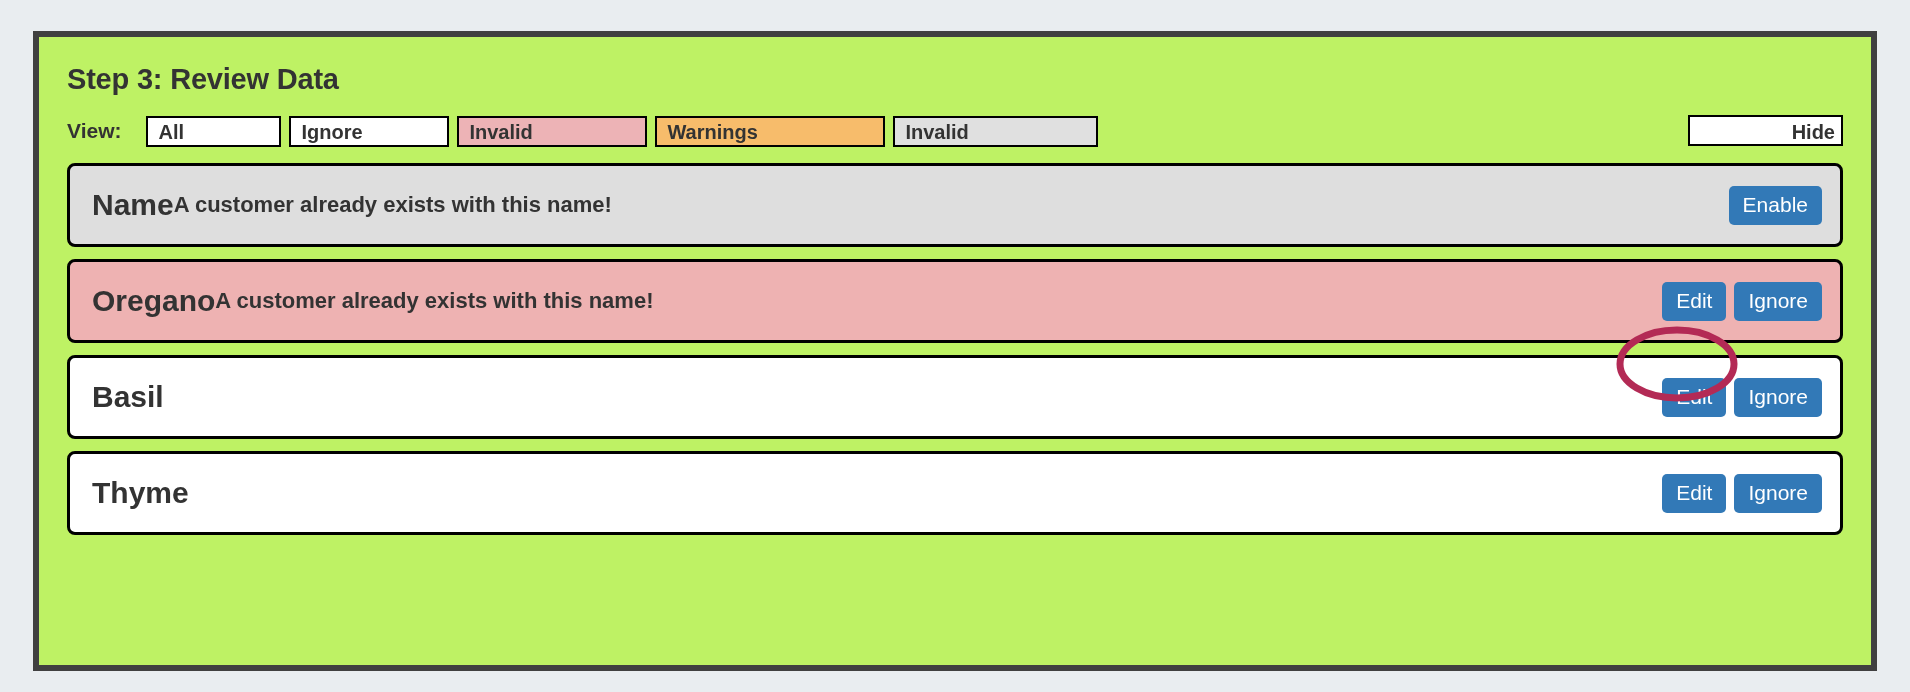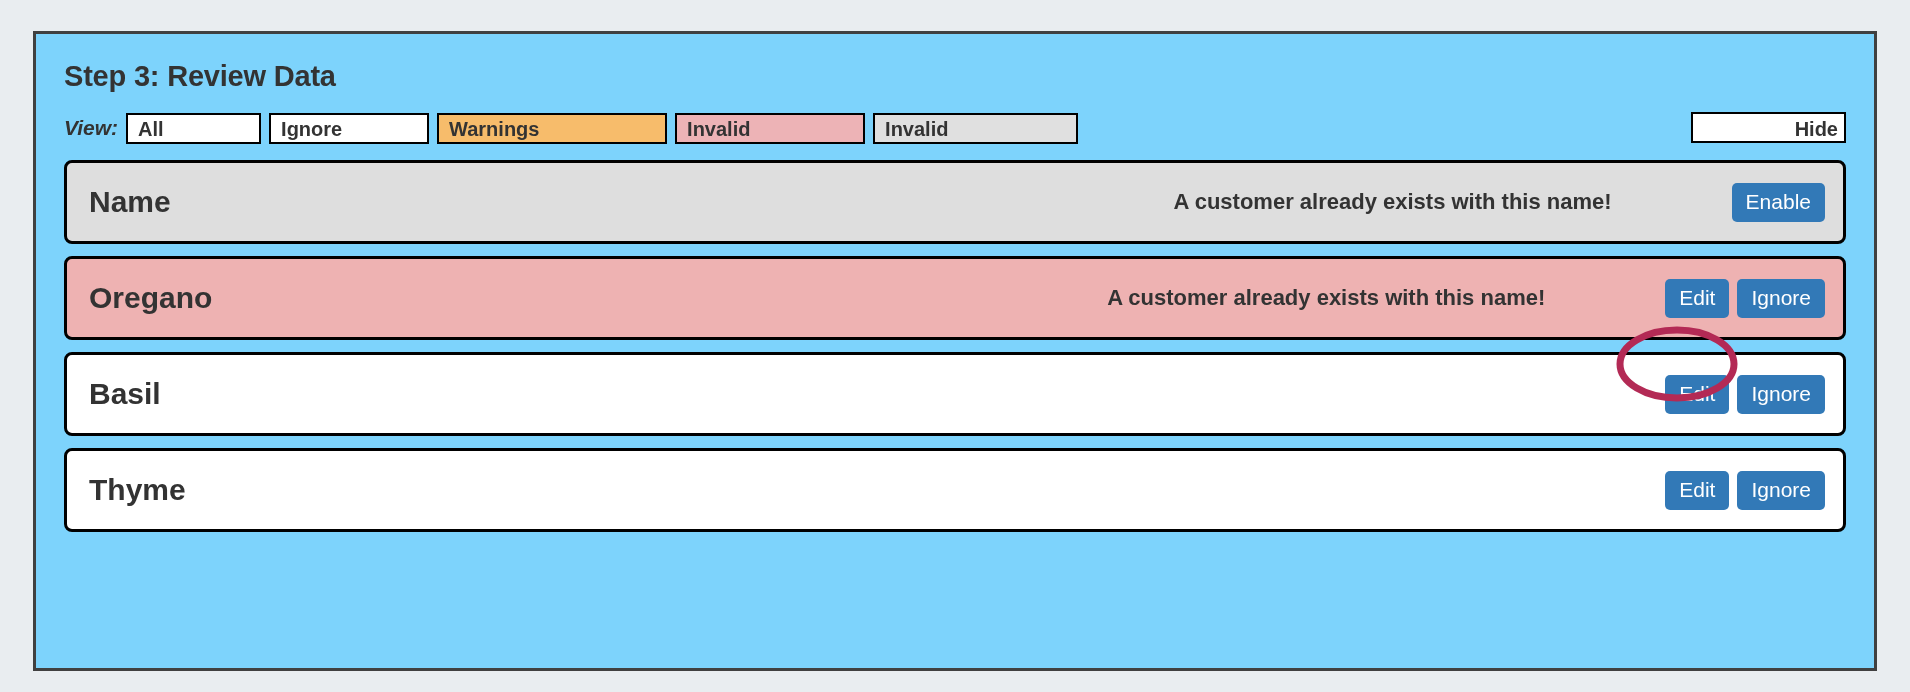--- a/index.html
+++ b/index.html
@@ -15,22 +15,22 @@
     -webkit-font-smoothing: antialiased;
     overflow: hidden;
   }
 
   .card {
     position: absolute;
     left: 33px;
     top: 31px;
     width: 1844px;
     height: 640px;
-    background: #7dd3fc;
-    border: 3px solid #404040;
+    background: #bef264;
+    border: 6px solid #404040;
     box-sizing: border-box;
   }
 
   .card-inner {
     padding: 22px 28px 0 28px;
   }
 
   .page-title {
     font-size: 29px;
     font-weight: bold;
@@ -52,23 +52,22 @@
     display: flex;
     align-items: center;
     margin-top: 16px;
     height: 32px;
     position: relative;
   }
   .filter-label {
     font-size: 21px;
     font-weight: bold;
     color: #333333;
-    margin-right: 8px;
-    white-space: nowrap;
-    font-style: italic;
+    margin-right: 25px;
+    white-space: nowrap;
   }
   .filter-btn {
     height: 31px;
     line-height: 29px;
     border: 2px solid #000000;
     box-sizing: border-box;
     font-size: 20px;
     font-weight: bold;
     color: #333333;
     text-align: left;
@@ -126,21 +125,21 @@
 
   .row-name {
     font-size: 30px;
     font-weight: bold;
     color: #333333;
     flex: 0 0 auto;
     white-space: nowrap;
   }
   .row-message {
     flex: 1 1 auto;
-    text-align: right;
+    text-align: left;
     font-size: 22px;
     font-weight: bold;
     color: #333333;
     white-space: nowrap;
     padding-right: 120px;
   }
   .row-actions {
     flex: 0 0 auto;
     display: flex;
     gap: 8px;
@@ -176,23 +175,23 @@
     <div class="page-title">Step 3: Review Data</div>
 
 
     <div class="filter-bar">
       <span class="filter-label">View:</span>
 
       <button class="filter-btn w-all">All</button>
 
       <button class="filter-btn w-valid">Ignore</button>
 
+      <button class="filter-btn w-invalid">Invalid</button>
+
       <button class="filter-btn w-warn">Warnings</button>
-
-      <button class="filter-btn w-invalid">Invalid</button>
 
       <button class="filter-btn w-ignored">Invalid</button>
 
       <button class="hide-btn">Hide</button>
     </div>
 
     <div class="rows">
 
       <div class="row state-ignored">
         <span class="row-name">Name</span>

